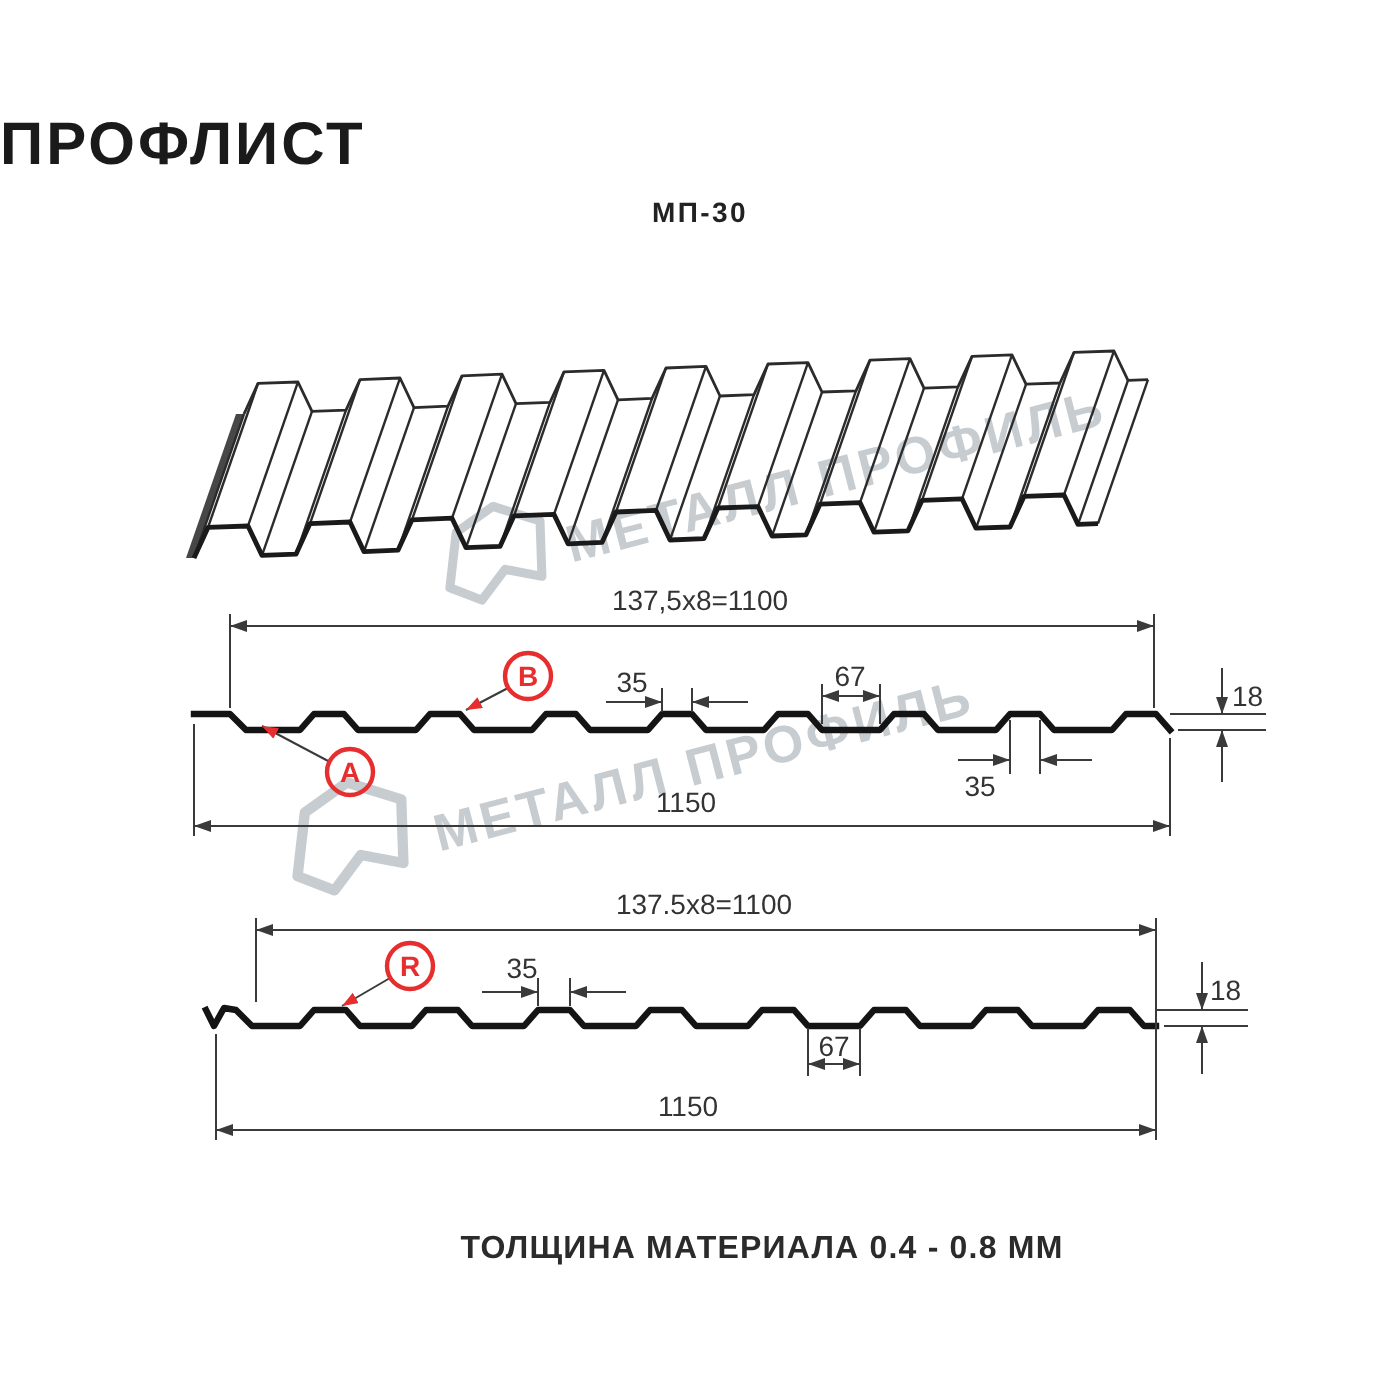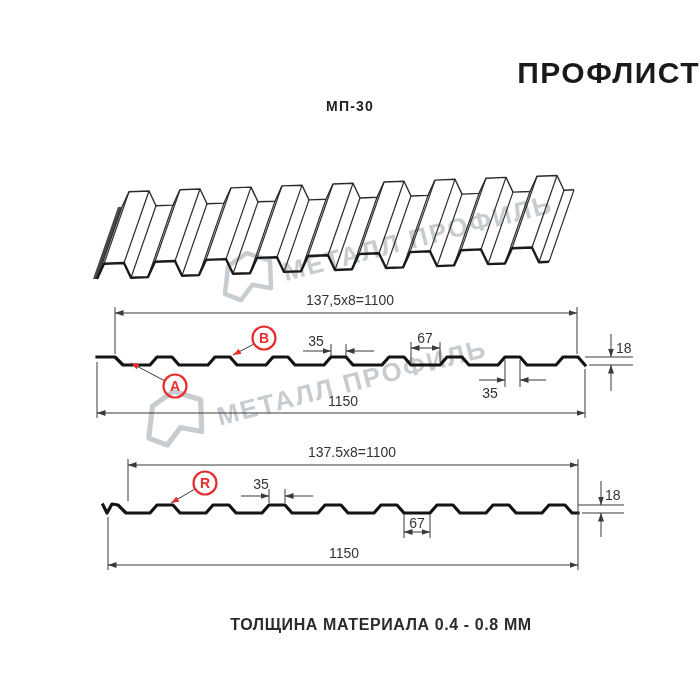--- a/index.html
+++ b/index.html
@@ -1,18 +1,18 @@
 <!DOCTYPE html>
 <html><head>
 <meta charset="utf-8">
 <style>
   html,body{margin:0;padding:0;background:#ffffff;}
   .page{position:relative;width:700px;height:700px;background:#fff;overflow:hidden;
         font-family:"Liberation Sans","DejaVu Sans",sans-serif;}
-  .title{position:absolute;top:56px;left:0;width:100%;text-align:right;
+  .title{position:absolute;top:56px;left:0;width:100%;text-align:left;
          font-size:30px;font-weight:800;letter-spacing:1.5px;color:#1a1a1a;}
   .subtitle{position:absolute;top:98px;left:0;width:100%;text-align:center;
          font-size:14px;font-weight:700;letter-spacing:1.2px;color:#222;}
   .footer{position:absolute;top:616px;left:0;width:100%;text-align:center;
          font-size:16px;font-weight:700;letter-spacing:0.6px;color:#2b2b2b;padding-left:31px;}
   svg.scene{position:absolute;top:0;left:0;}
   svg text{font-family:"Liberation Sans","DejaVu Sans",sans-serif;}
   .dim{font-size:14px;fill:#333;}
   .dims line, .dims path.ext{stroke:#3a3a3a;stroke-width:1;}
   .profile{stroke:#141414;stroke-width:3.2;fill:none;stroke-linejoin:round;stroke-linecap:square;}

